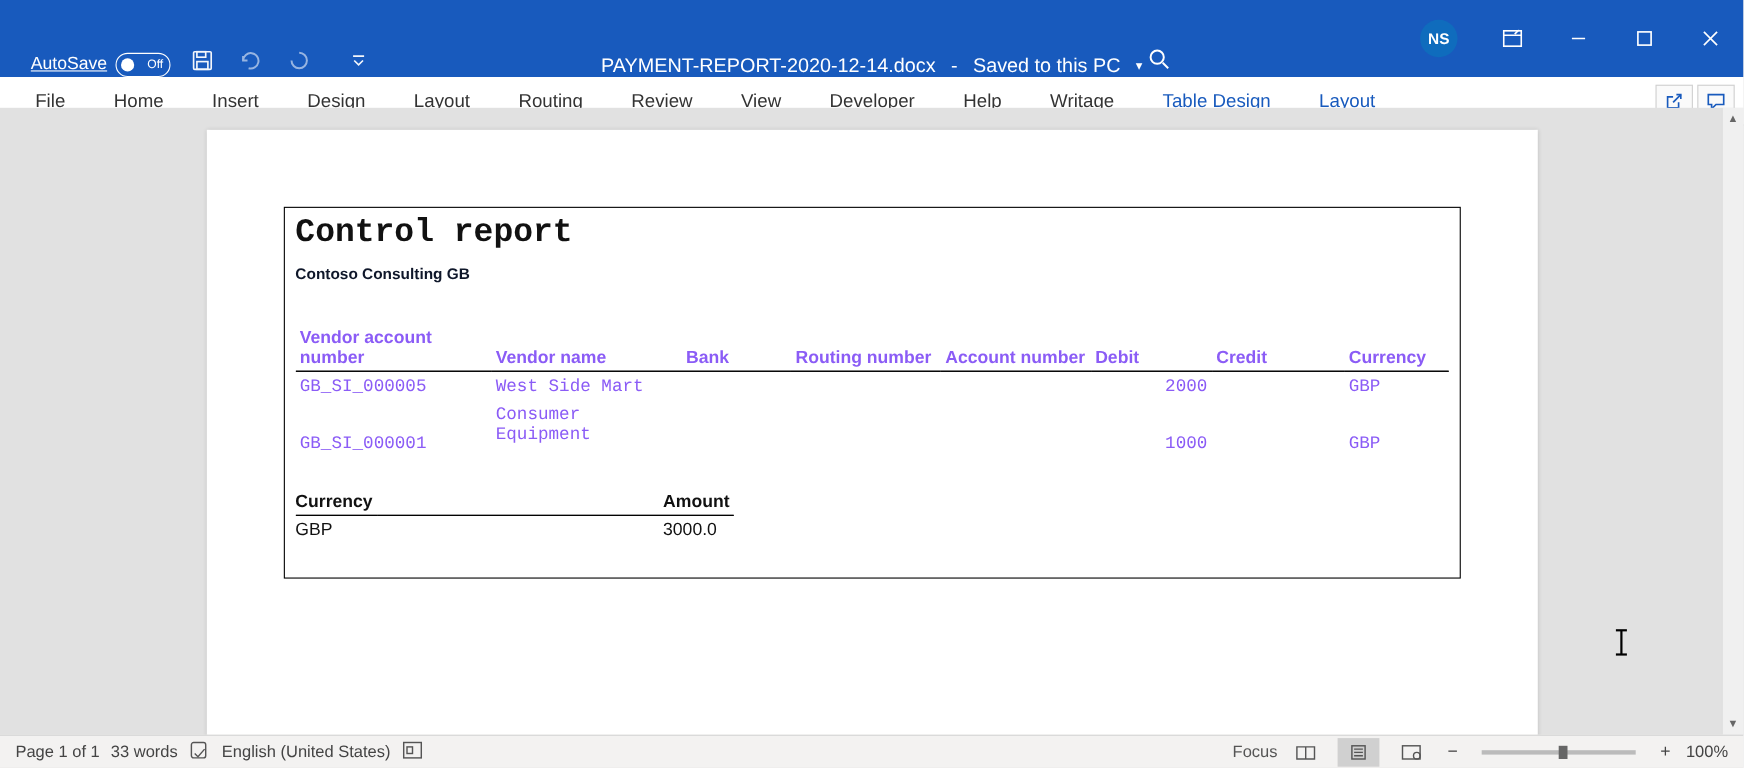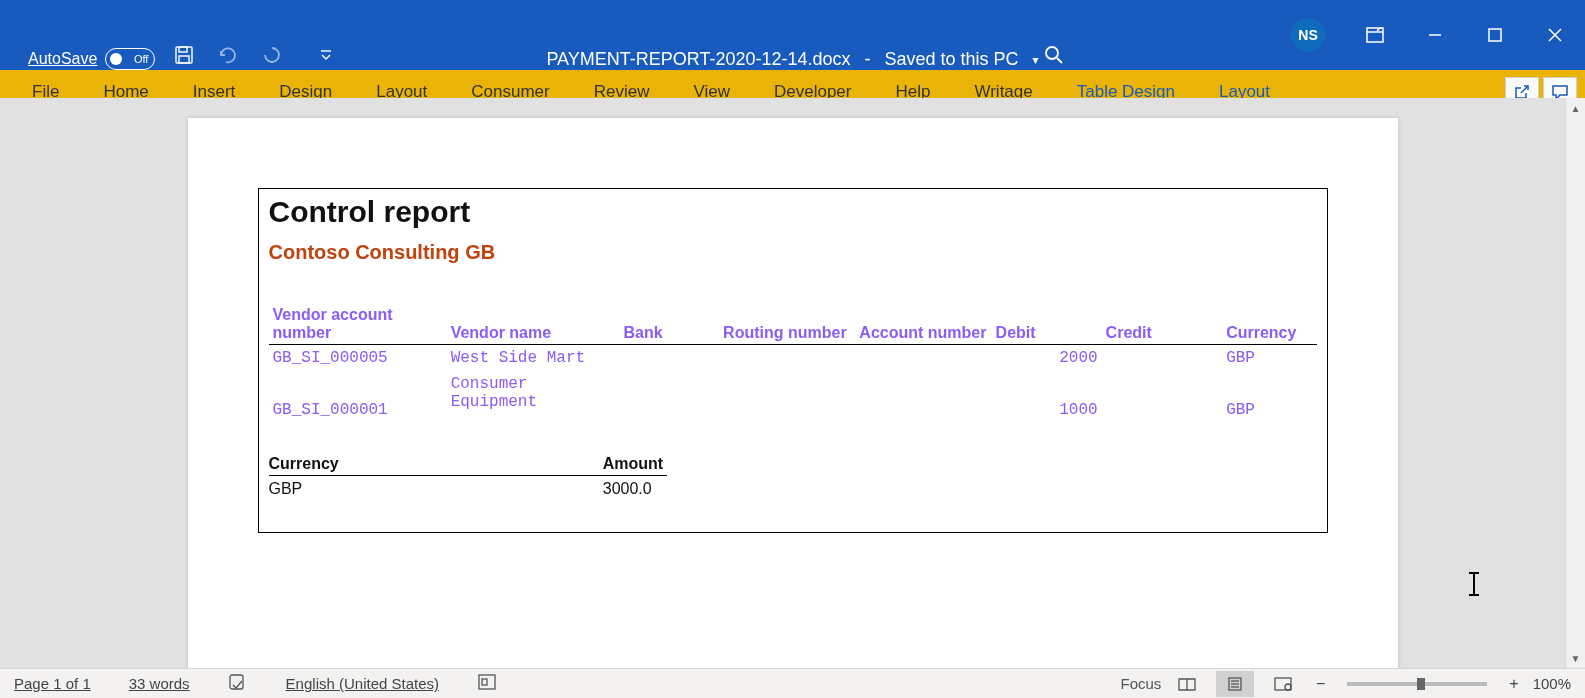--- a/index.html
+++ b/index.html
@@ -92,21 +92,21 @@
       height: 54px;
       display: flex;
       align-items: center;
       justify-content: center;
     }
     .search-btn {
       position: absolute;
       right: 520px;
     }
     .ribbon-tabs {
-      background: #eab308;
+      background: #ffffff;
       height: 44px;
       display: flex;
       align-items: center;
       border-bottom: 1px solid #d0d0d0;
       font-size: 17px;
       color: #333;
       padding: 0 10px;
       position: relative;
     }
     .ribbon-tab {
@@ -168,26 +168,27 @@
       position: relative;
     }
     .report-box {
       border: 1.5px solid black;
       padding: 6px 10px 30px 10px;
     }
     .report-title {
       font-size: 30px;
       font-weight: 700;
       color: #111;
+      font-family: Liberation Mono, monospace;
     }
     .report-subtitle {
-      font-size: 20px;
+      font-size: 14px;
       font-weight: 700;
       margin-top: 12px;
-      color: #c2410c;
+      color: #0f172a;
     }
     .main-table {
       width: 100%;
       margin-top: 40px;
       border-collapse: collapse;
       font-size: 16px;
       color: #8b5cf6;
     }
     .main-table th {
       text-align: left;
@@ -223,21 +224,21 @@
       right: 0;
       height: 30px;
       background: #f3f2f1;
       border-top: 1px solid #d8d8d8;
       display: flex;
       align-items: center;
       font-size: 15px;
       color: #444;
       padding: 0 14px;
     }
-    .status-left { display: flex; align-items: center; gap: 38px; text-decoration: underline; }
+    .status-left { display: flex; align-items: center; gap: 10px; }
     .status-right {
       margin-left: auto;
       display: flex;
       align-items: center;
       gap: 10px;
     }
     .view-btn {
       width: 38px;
       height: 26px;
       display: flex;
@@ -370,21 +371,21 @@
   <div class="ribbon-tab">
       <span>Insert</span>
     </div>
   <div class="ribbon-tab">
       <span>Design</span>
     </div>
   <div class="ribbon-tab">
       <span>Layout</span>
     </div>
   <div class="ribbon-tab">
-      <span>Consumer</span>
+      <span>Routing</span>
     </div>
   <div class="ribbon-tab">
       <span>Review</span>
     </div>
   <div class="ribbon-tab">
       <span>View</span>
     </div>
   <div class="ribbon-tab">
       <span>Developer</span>
     </div>

